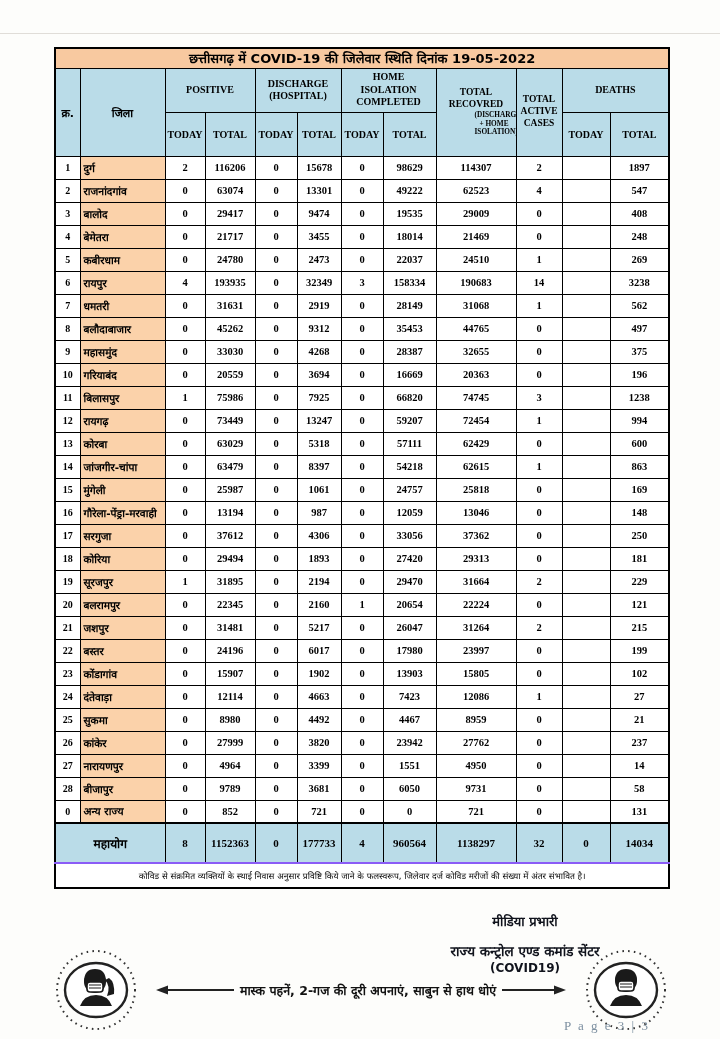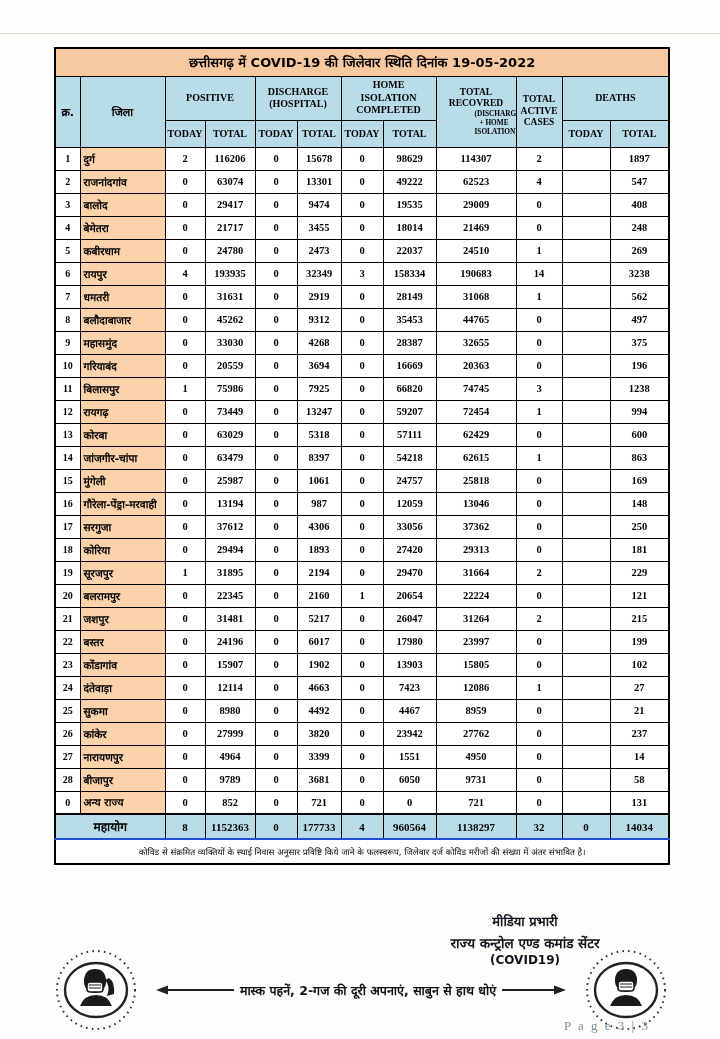--- a/index.html
+++ b/index.html
@@ -8,52 +8,52 @@
   .page { position:relative; width:720px; height:1039px; background:#fdfdfb; }
   .scan-line { position:absolute; top:33px; left:0; width:720px; height:1px;
                background:#e0ddd8; }
 
   
   .sheet { position:absolute; top:47px; left:54px; width:614px; }
   table { border-collapse:collapse; table-layout:fixed; width:614px;
           border:2px solid #000; }
   td, th { border:1px solid #000; overflow:hidden; vertical-align:middle; }
 
-  .title-cell { background:#f8c9a0; height:28px; text-align:center;
+  .title-cell { background:#f8c9a0; height:20px; text-align:center;
                 font-size:13px; font-weight:bold; color:#000; }
 
   th { background:#badce8; font-family:"Liberation Serif","DejaVu Serif",serif;
        font-weight:bold; text-align:center; color:#000; }
   .h-hindi { font-family:"DejaVu Sans",sans-serif; font-size:11px; }
   .h-group { font-size:10px; height:44px; line-height:1.25; padding:0 2px; }
-  .h-sub   { font-size:10px; height:27px; }
+  .h-sub   { font-size:10px; height:44px; }
   .h-recovered .l1 { display:block; font-size:9.5px; }
   .h-recovered .l2 { display:block; font-size:7.3px; line-height:1.2;padding-left:36px; }
   .h-active { font-size:9.5px; line-height:1.25; }
 
   td.sn   { height:23px; text-align:center; font-size:10px; background:#fff;
             font-family:"Liberation Serif","DejaVu Serif",serif; font-weight:bold; }
   td.district { background:#fbd2aa; font-size:10.5px; font-weight:bold;
                 text-align:left; padding-left:3px; white-space:nowrap;margin-left:9px; }
   td.num  { text-align:center; font-family:"Liberation Serif","DejaVu Serif",serif;
             font-weight:bold; font-size:10.5px; background:#fff; }
 
   tr.total-row td { background:#badce8; border-top:2px solid #000;
-                    border-bottom:2px solid #1d4ed8; height:25px; }
+                    border-bottom:2px solid #8b5cf6; height:40px; }
   tr.total-row .t-label { font-size:12px; font-weight:bold; text-align:center; }
   tr.total-row .num { background:#badce8; font-size:11px; }
 
   td.note-cell { height:25px; text-align:center; font-size:8.6px; font-weight:normal;
                  background:#fff; padding:0 4px; }
 
   
   .signature { position:absolute; top:912px; left:400px; width:250px;
                text-align:center; color:#10131c; }
   .sig1 { font-size:13px; font-weight:bold; }
-  .sig2 { font-size:13.5px; font-weight:bold; margin-top:4px; }
+  .sig2 { font-size:13.5px; font-weight:bold; margin-top:12px; }
   .sig3 { font-size:12px; font-weight:bold; margin-top:1px; }
 
   .banner { position:absolute; top:948px; left:54px; width:614px; height:84px;
             display:flex; align-items:center; }
   .mask-badge { width:84px; height:84px; flex:0 0 auto; }
   .arrow { flex:0 0 auto; }
   .banner-text { flex:0 0 auto; font-size:12.5px; font-weight:bold; color:#111;
                  padding:0 6px; white-space:nowrap; }
   .spacer { flex:1 1 auto; }
 

